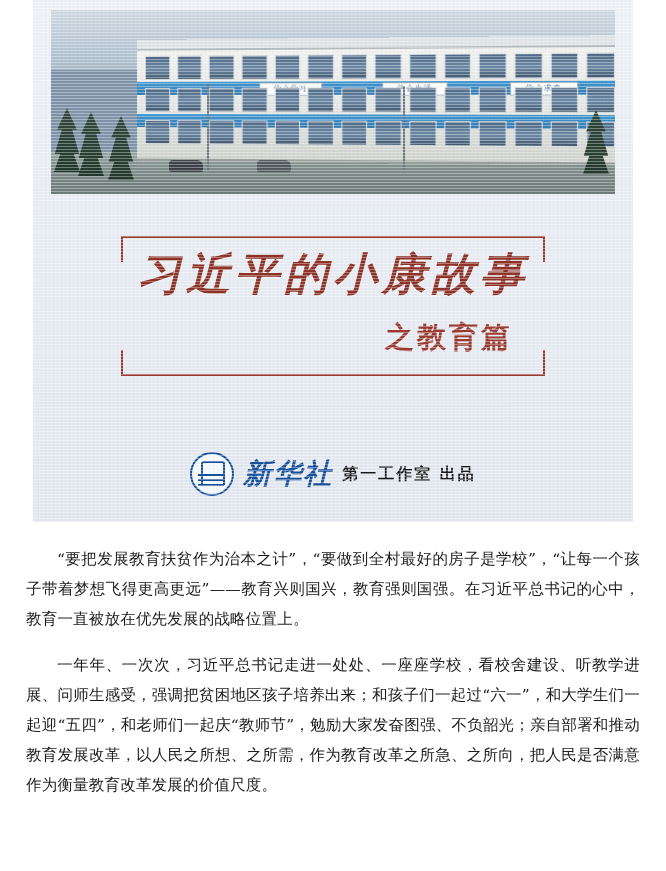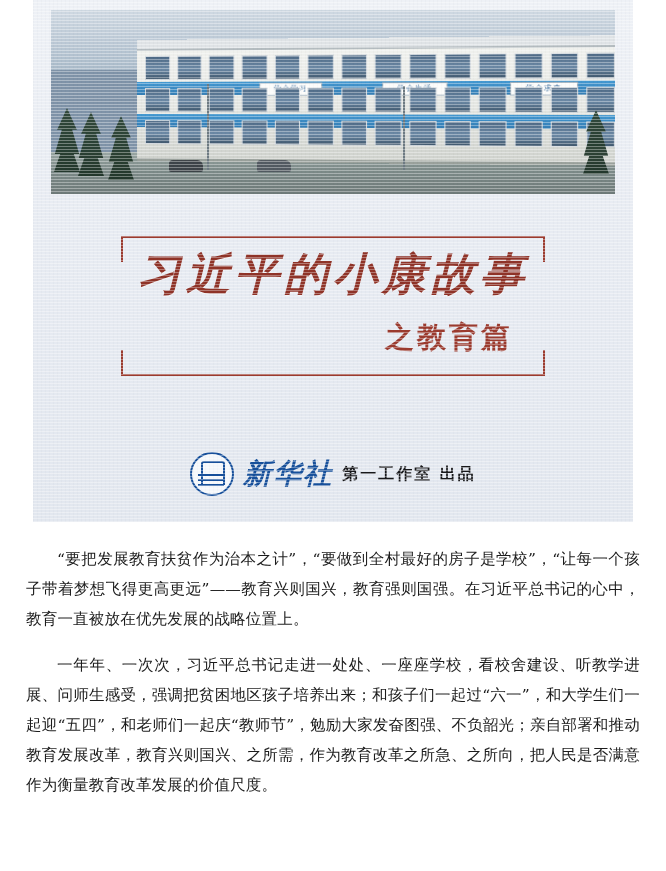--- a/index.html
+++ b/index.html
@@ -393,16 +393,16 @@
 
     <div class="credit">
       <span class="logo-mark"></span>
       <span class="agency">新华社</span>
       <span class="studio">第一工作室  出品</span>
     </div>
   </div>
 
   <div class="body">
     <p class="para">“要把发展教育扶贫作为治本之计”，“要做到全村最好的房子是学校”，“让每一个孩子带着梦想飞得更高更远”——教育兴则国兴，教育强则国强。在习近平总书记的心中，教育一直被放在优先发展的战略位置上。</p>
-    <p class="para">一年年、一次次，习近平总书记走进一处处、一座座学校，看校舍建设、听教学进展、问师生感受，强调把贫困地区孩子培养出来；和孩子们一起过“六一”，和大学生们一起迎“五四”，和老师们一起庆“教师节”，勉励大家发奋图强、不负韶光；亲自部署和推动教育发展改革，教育兴则国兴、之所需，作为教育改革之所急、之所向，把人民是否满意作为衡量教育改革发展的价值尺度。</p>
+    <p class="para">一年年、一次次，习近平总书记走进一处处、一座座学校，看校舍建设、听教学进展、问师生感受，强调把贫困地区孩子培养出来；和孩子们一起过“六一”，和大学生们一起迎“五四”，和老师们一起庆“教师节”，勉励大家发奋图强、不负韶光；亲自部署和推动教育发展改革，以人民之所想、之所需，作为教育改革之所急、之所向，把人民是否满意作为衡量教育改革发展的价值尺度。</p>
   </div>
 
 </div>
 
 </body></html>

